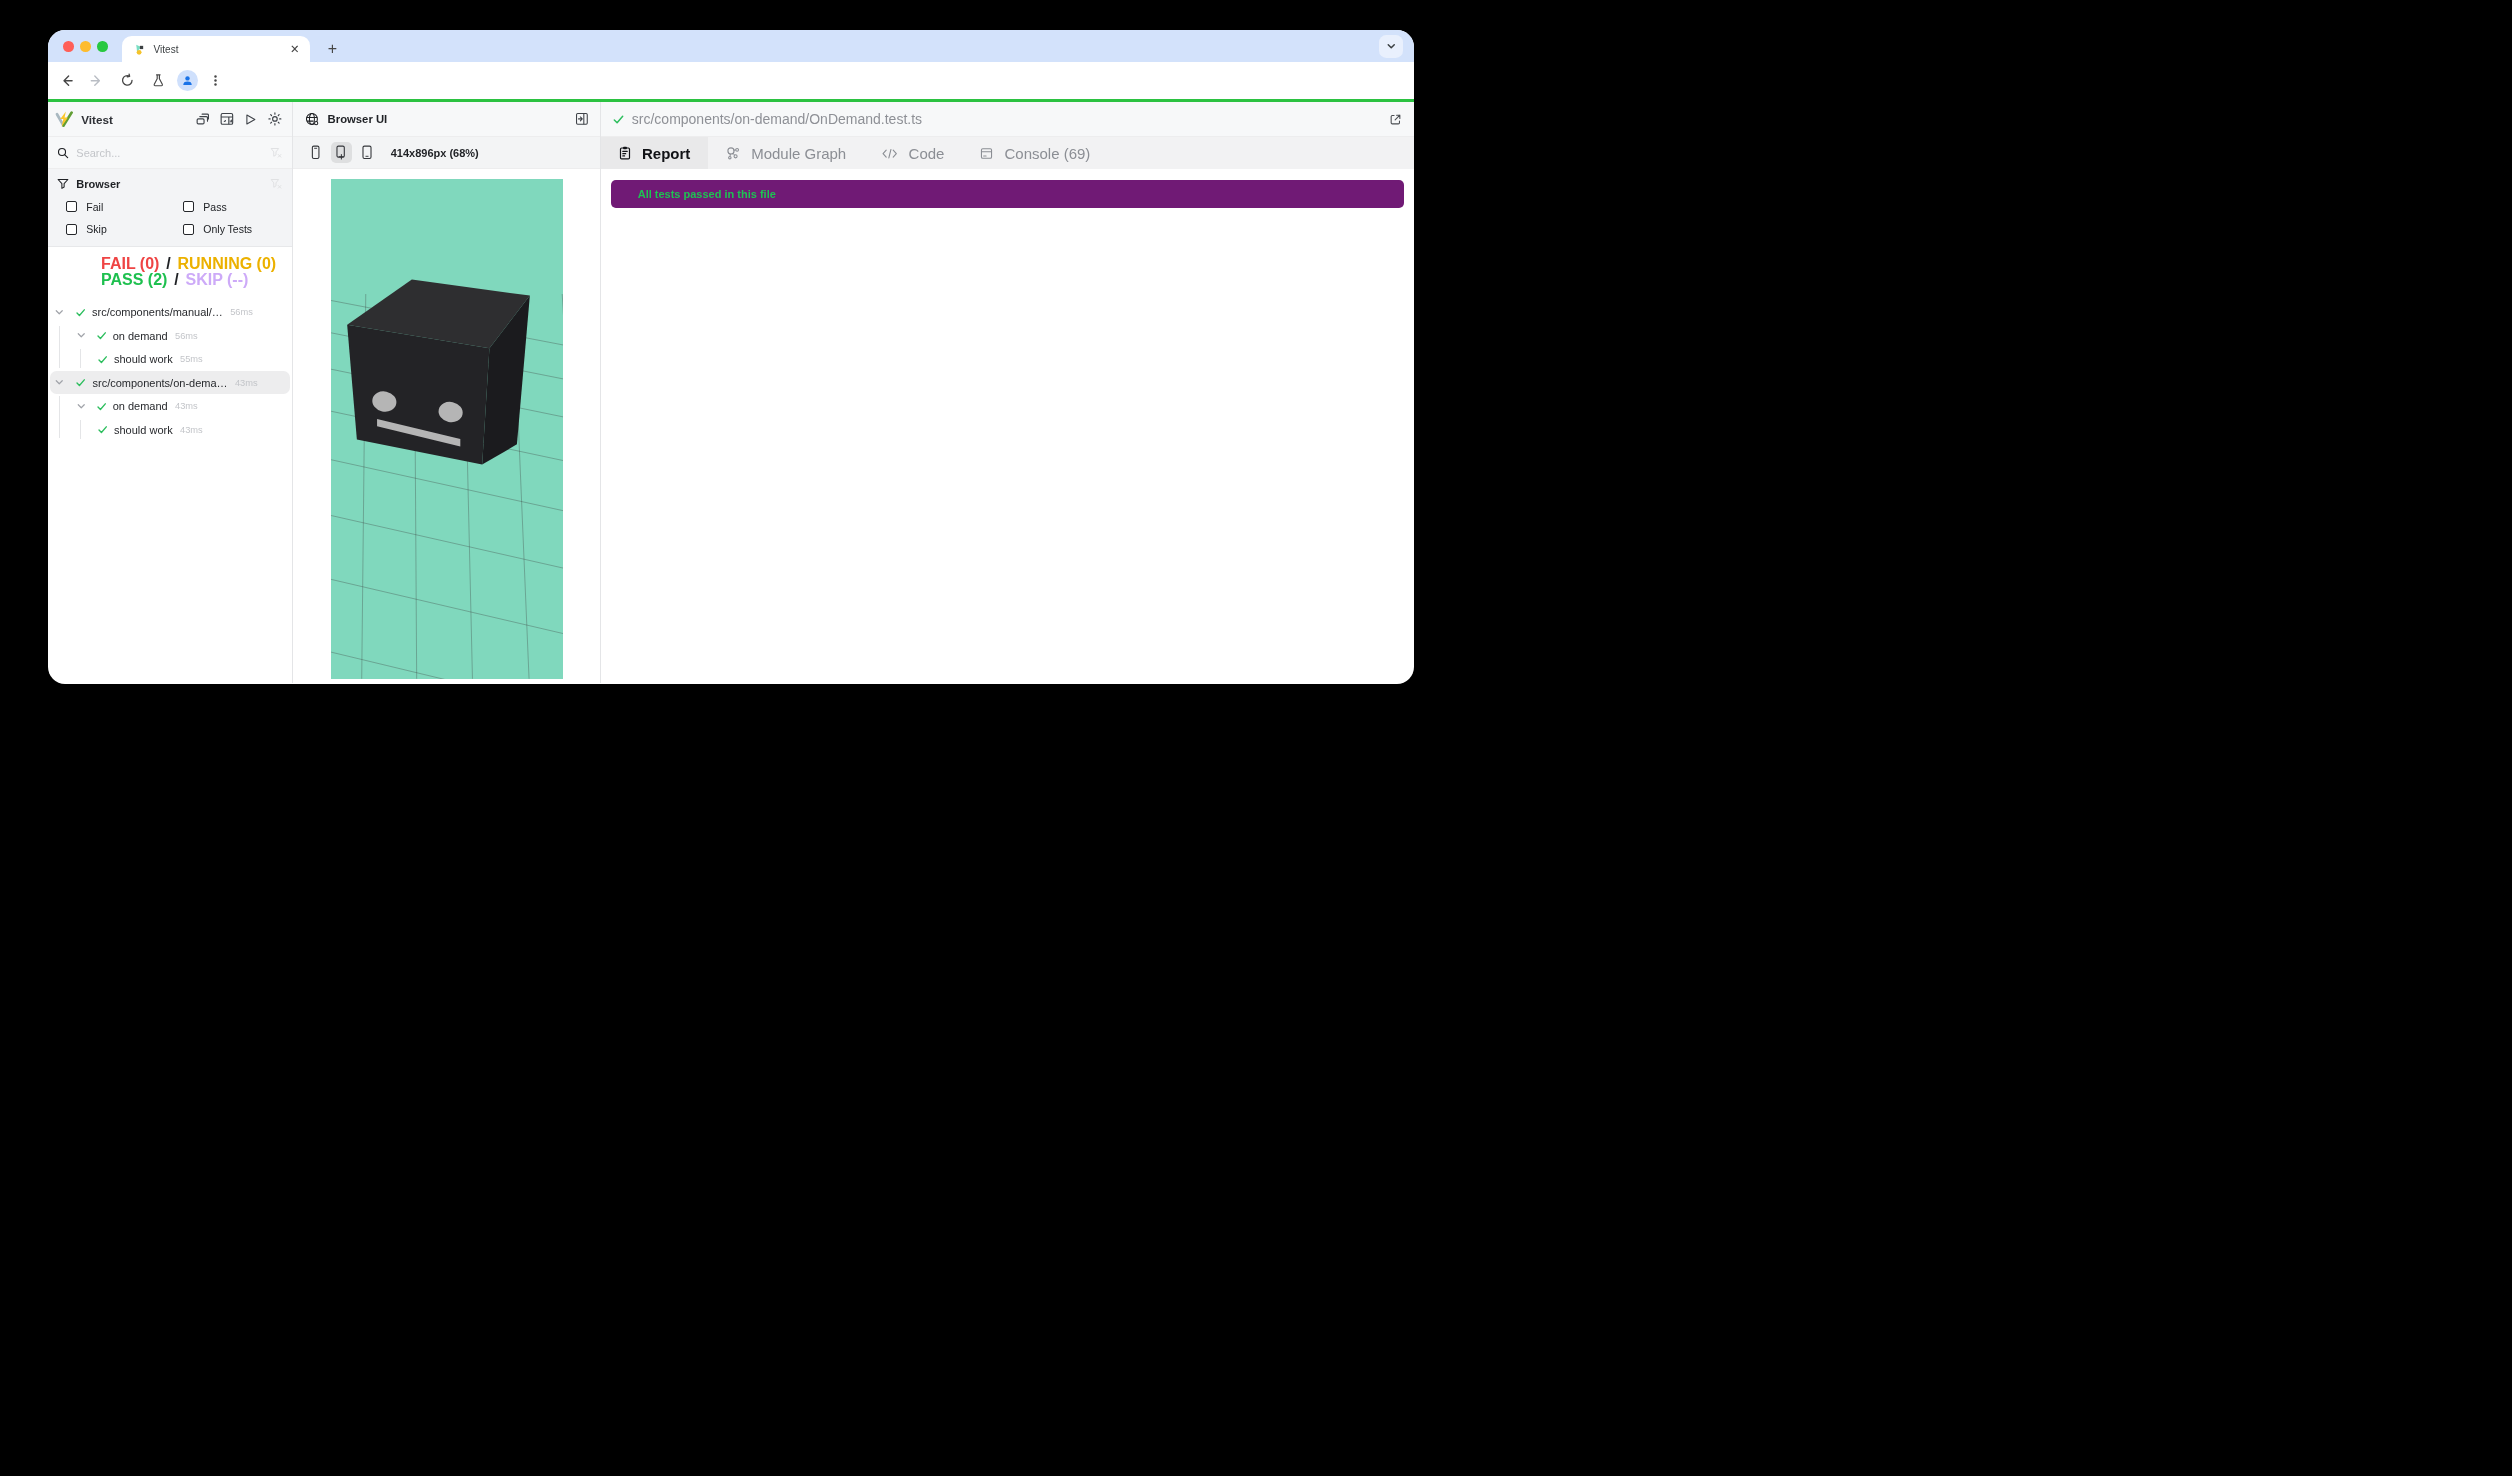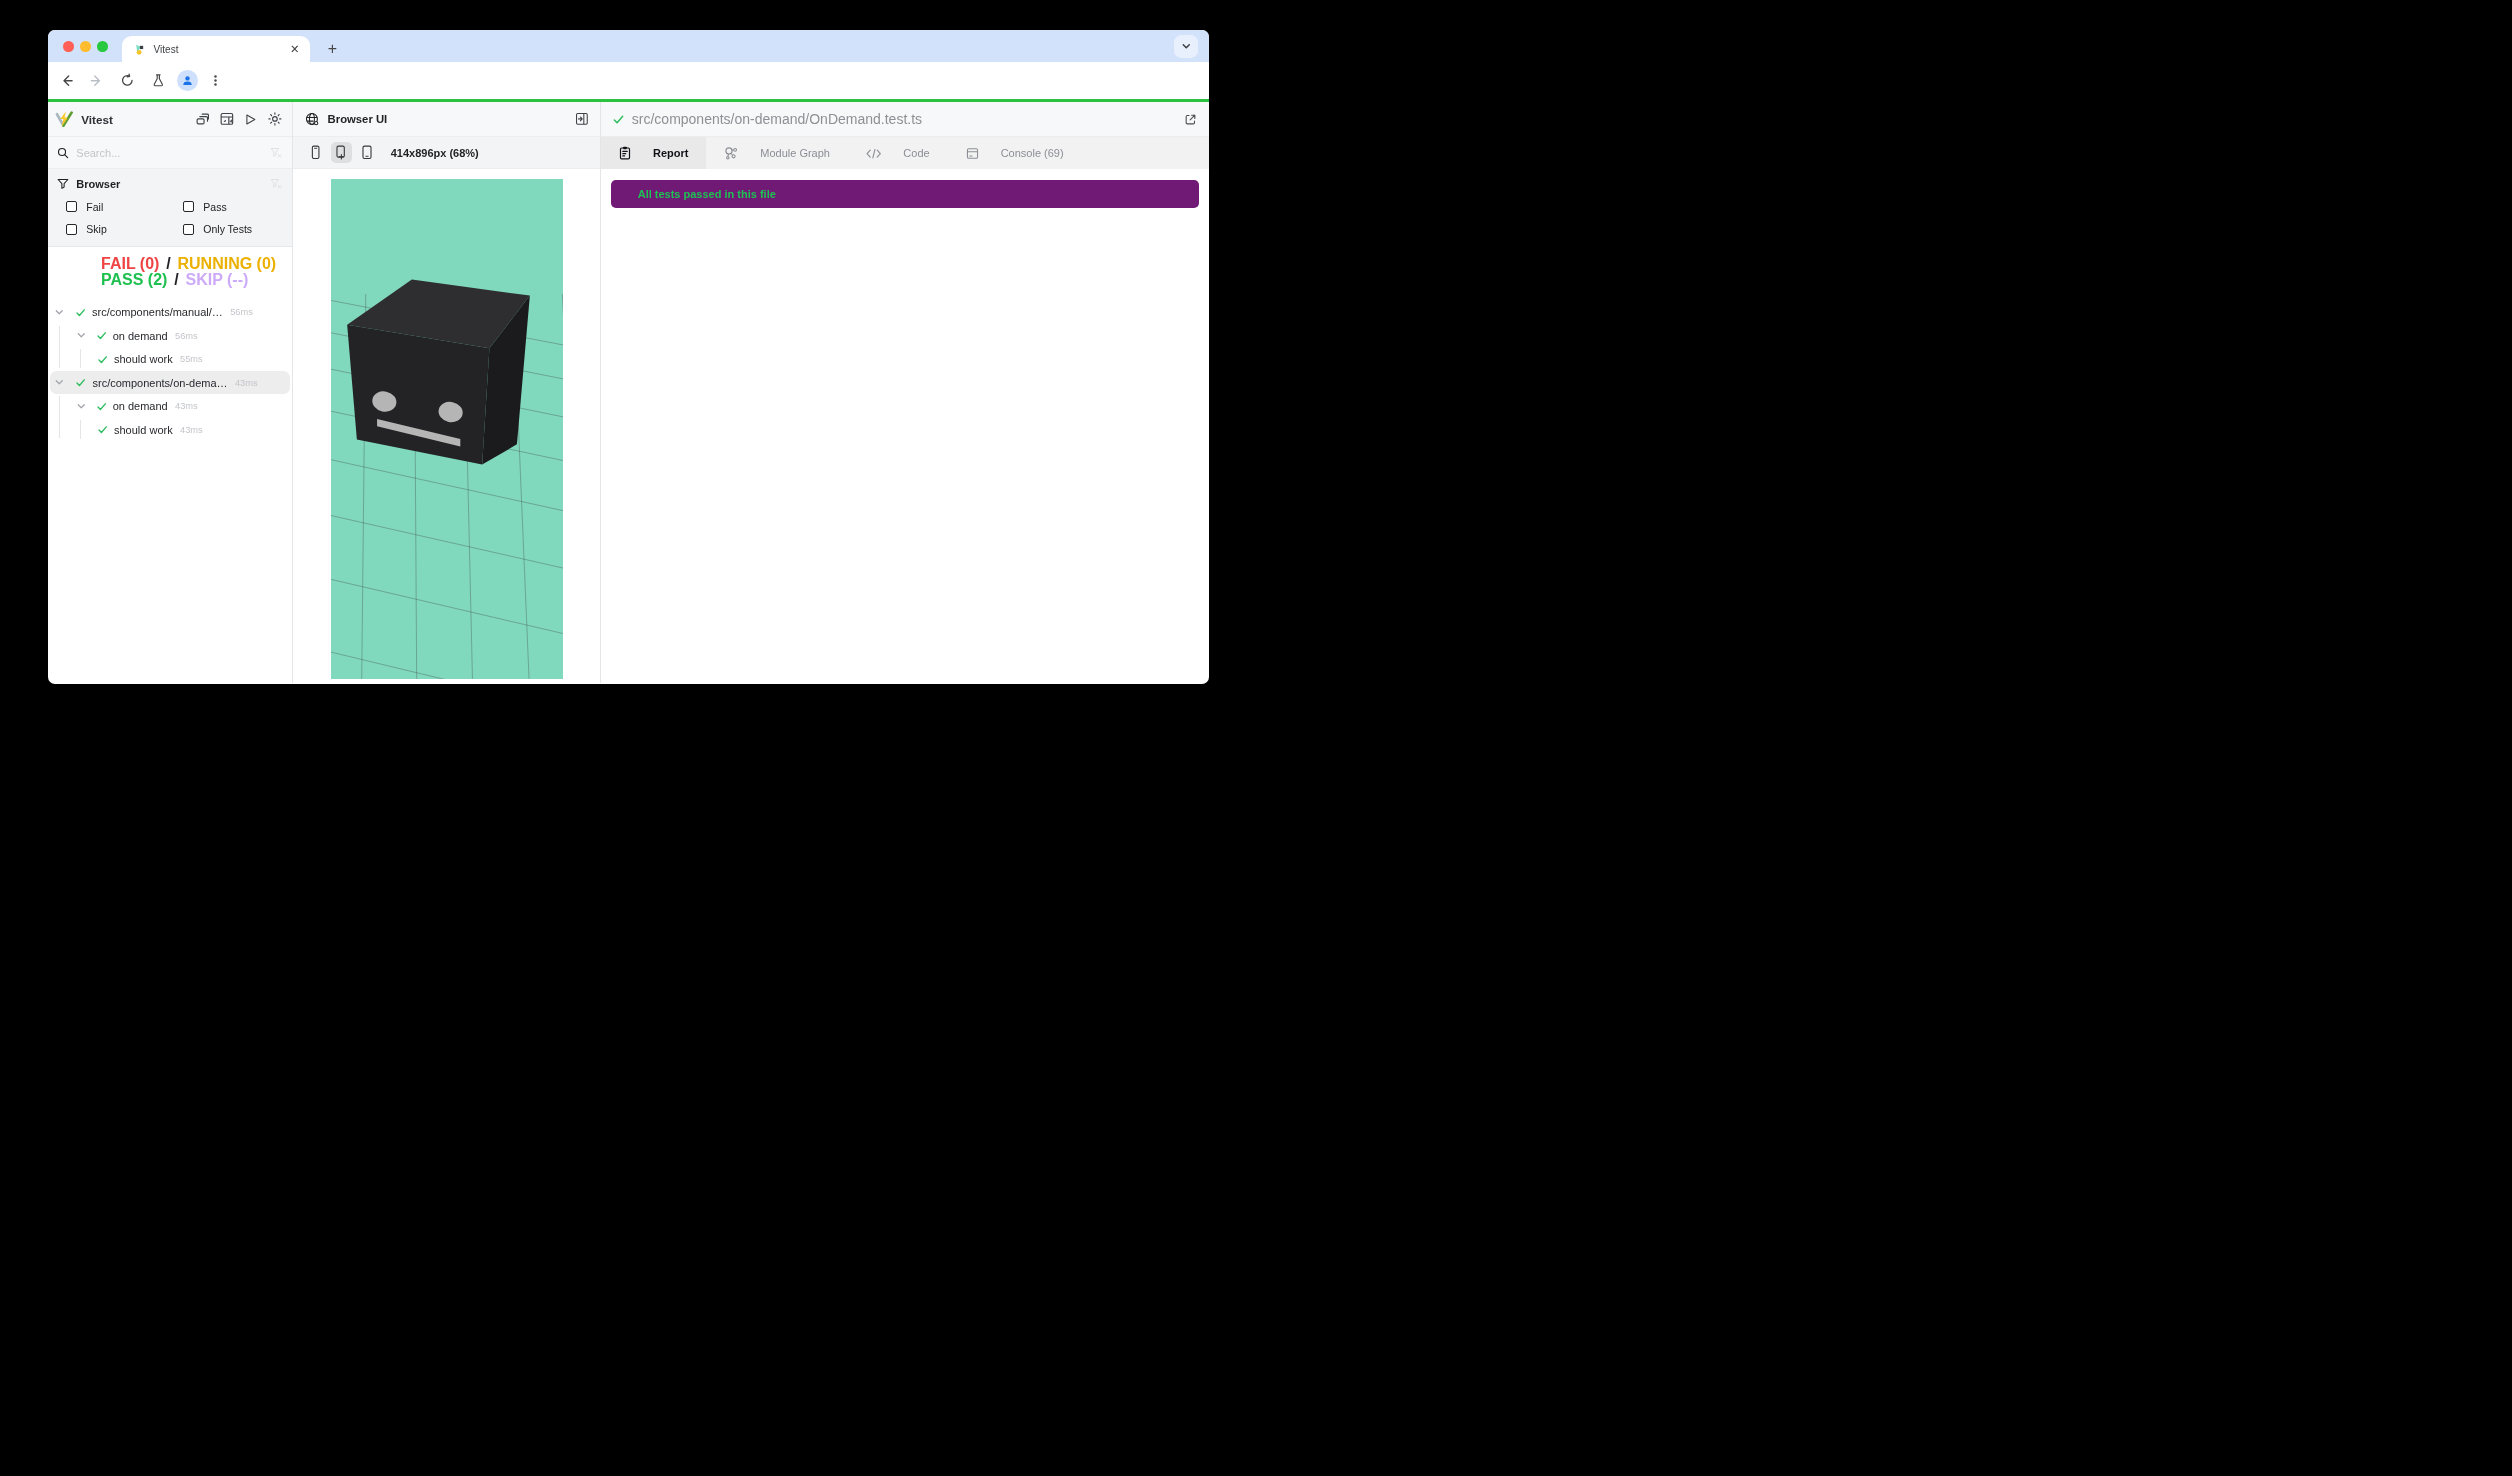--- a/index.html
+++ b/index.html
@@ -1,17 +1,17 @@
 <!DOCTYPE html>
 <html style="font-size:13px"><head>
 <meta charset="utf-8">
 <style>
   * { margin:0; padding:0; box-sizing:border-box; }
   html,body { width:1256px; height:738px; background:#000; font-family:"Liberation Sans", sans-serif; overflow:hidden; }
-  .window { position:absolute; left:48px; top:30px; width:1161px; height:654px; background:#fff; border-radius:7px; overflow:hidden; }
+  .window { position:absolute; left:48px; top:30px; width:1366px; height:654px; background:#fff; border-radius:17px; overflow:hidden; }
 
   
   .tabstrip { position:relative; height:32px; background:#d3e2fb; }
   .lights { position:absolute; left:15.4px; top:11.3px; display:flex; gap:6.5px; }
   .light { width:10.5px; height:10.5px; border-radius:50%; }
   .tab { position:absolute; left:74px; top:5.7px; width:188px; height:27px; background:#fff; border-radius:9.7px 9.7px 0 0; display:flex; align-items:center; padding:0 8px 0 11.3px; }
   .tab-title { font-size:10px; color:#3c4043; margin-left:7.3px; flex:1; }
   .tab-close { width:14.6px; height:14.6px; display:flex; align-items:center; justify-content:center; color:#444; font-size:11.3px; border-radius:50%; }
   .newtab { position:absolute; left:273px; top:7.3px; width:23px; height:23px; display:flex; align-items:center; justify-content:center; color:#474747; font-size:16px; font-weight:300; }
   .tabsearch { position:absolute; right:11.3px; top:4.9px; width:23.5px; height:23.5px; background:#e9f0fd; border-radius:7.3px; display:flex; align-items:center; justify-content:center; color:#333; }
@@ -72,21 +72,21 @@
   .devbtn.sel { background:#dedfe0; }
   .dims { font-size:11px; font-weight:700; color:#1f2125; margin-left:8px; }
   .stage { flex:1; background:#fff; position:relative; }
   .viewport { position:absolute; left:38px; top:9.7px; width:232px; height:500px; background:#80d8bd; }
 
   
   .filehead { padding-left:11.3px; }
   .fpath { font-size:14px; color:#8e9096; margin-left:6.5px; }
   .extlink { margin-left:auto; margin-right:12px; color:#4a4d52; display:flex; }
   .tabbar { background:#f2f2f3; border-bottom:0; }
-  .rtab { height:100%; display:flex; align-items:center; gap:22px; padding:4px 18px; font-size:11px; color:#8b8e94; }
+  .rtab { height:100%; display:flex; align-items:center; gap:11px; padding:4px 18px; font-size:15px; color:#8b8e94; }
   .rtab .ticon { display:flex; }
   .rtab.active { background:#e9e9ea; color:#111216; font-weight:600; }
   .banner { margin:11.3px 9.7px 0 9.7px; height:27.5px; background:#701a75; border-radius:4.9px; display:flex; align-items:center; padding-left:27px; }
   .banner span { font-size:11px; font-weight:700; color:#1dc352; }
 </style>
 </head>
 <body>
 
 <div class="window">
 

